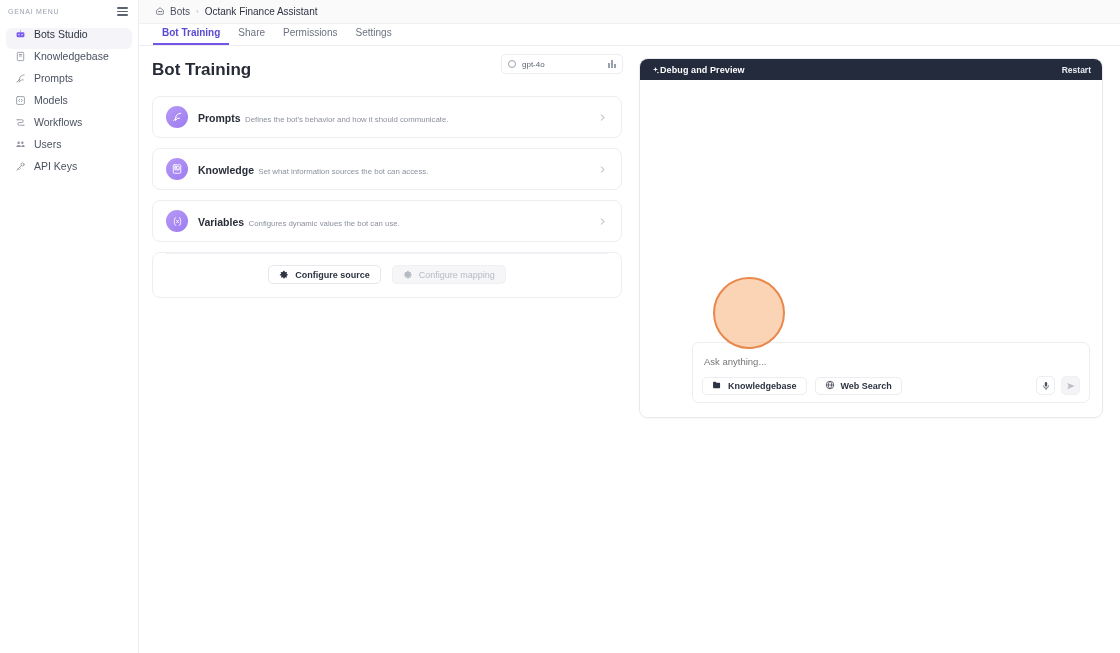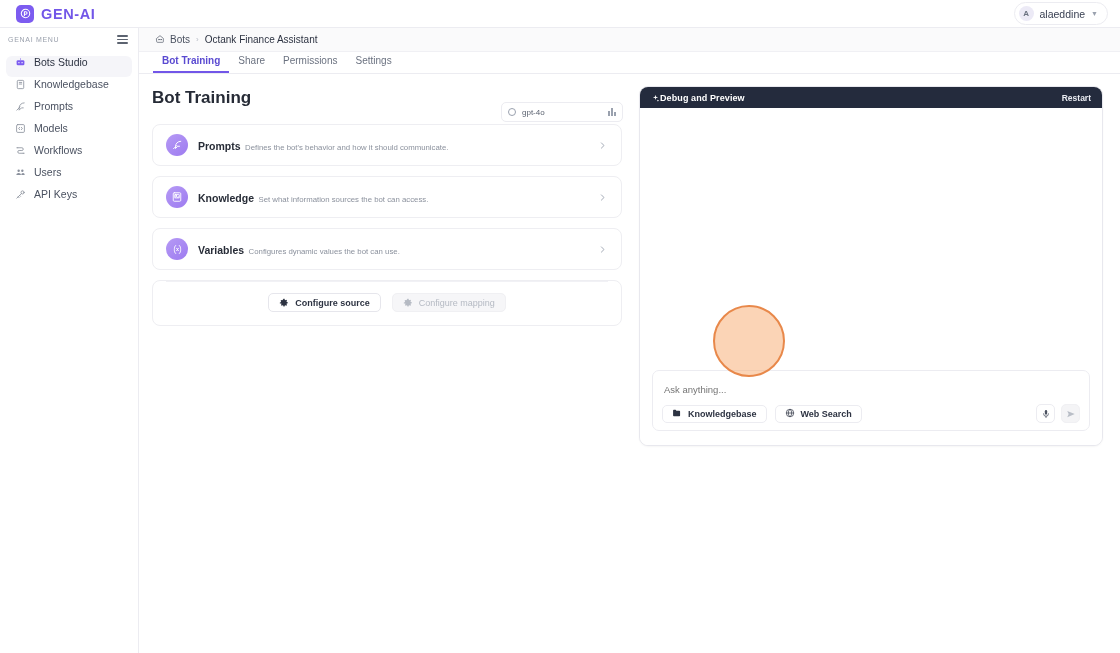--- a/index.html
+++ b/index.html
@@ -95,21 +95,21 @@
     border-bottom: 2px solid transparent;
   }
   .tab.active { color: #5a4ad1; border-bottom-color: #7256e8; font-weight: 600; }
 
   .content { flex: 1; display: flex; min-height: 0; }
 
   
   .leftcol { flex: 1; min-width: 0; padding: 14px 16px 0 13px; position: relative; }
   .page-title { font-size: 17px; font-weight: 700; color: #262b36; margin: 0 0 3px 0; }
 
-  .modelbar { position: absolute; right: 16px; top: 28px; }
+  .modelbar { position: absolute; right: 16px; top: 8px; }
   .modelbox {
     width: 122px; height: 20px;
     border: 1px solid #ececf1; border-radius: 5px; background: #fff;
     display: flex; align-items: center; justify-content: space-between;
     padding: 0 6px;
   }
   .modelbox-left { display: flex; align-items: center; gap: 6px; }
   .modelname { font-size: 8px; color: #5b6270; }
   .dot-icon { width: 8px; height: 8px; border-radius: 50%; border: 1.6px solid #9aa1ae; }
   .sliders { display: flex; align-items: flex-end; gap: 1.5px; height: 8px; }
@@ -159,20 +159,21 @@
     padding: 0 11px;
   }
   .preview-head-left { display: flex; align-items: center; }
   .preview-title { font-size: 9px; font-weight: 700; letter-spacing: .1px; }
   .restart { font-size: 8.5px; font-weight: 700; color: #e9ebf1; cursor: pointer; }
   .preview-body { flex: 1; background: #fff; }
   .composer-wrap { padding: 0 12px 14px 12px; background: #fff; }
   .composer {
     border: 1px solid #ececf1; border-radius: 7px; background: #fff;
     padding: 8px 9px 7px 9px;
+    margin-left: 40px;
   }
   .composer-input {
     font-size: 9.5px; color: #b0b5bf; padding: 1px 2px 9px 2px; cursor: text;
     border: none; outline: none; background: transparent; width: 100%;
     font-family: "Liberation Sans", sans-serif;
   }
   .composer-tools { display: flex; align-items: center; justify-content: space-between; }
   .chips { display: flex; align-items: center; gap: 8px; }
   .chip {
     display: inline-flex; align-items: center; gap: 6px;
@@ -195,36 +196,20 @@
     background: rgba(248,176,122,.55);
     border: 2px solid #e8884a;
     left: 574px; top: 231px;
   }
 </style>
 </head>
 <body>
 
 <div class="app">
 
-  <div class="topbar">
-    <div class="brand">
-      <span class="brand-logo">
-        <svg width="11" height="11" viewBox="0 0 24 24" fill="none" stroke="#ffffff" stroke-width="2.4" stroke-linecap="round" stroke-linejoin="round">
-          <circle cx="12" cy="12" r="9.2"></circle>
-            <path d="M9.6 16.5V8.2h3.1a2.7 2.7 0 0 1 0 5.4H9.6"></path>
-        </svg>
-      </span>
-      <span class="brand-name">GEN-AI</span>
-    </div>
-    <div class="userchip">
-      <span class="avatar">A</span>
-      <span class="userchip-name">alaeddine</span>
-      <span class="caret">▼</span>
-    </div>
-  </div>
 
   <div class="body">
 
     <div class="sidebar">
       <div class="sidebar-head">
         <span class="sidebar-title">GENAI MENU</span>
         <span class="hamburger">
             <i></i>
             <i></i>
             <i></i>

